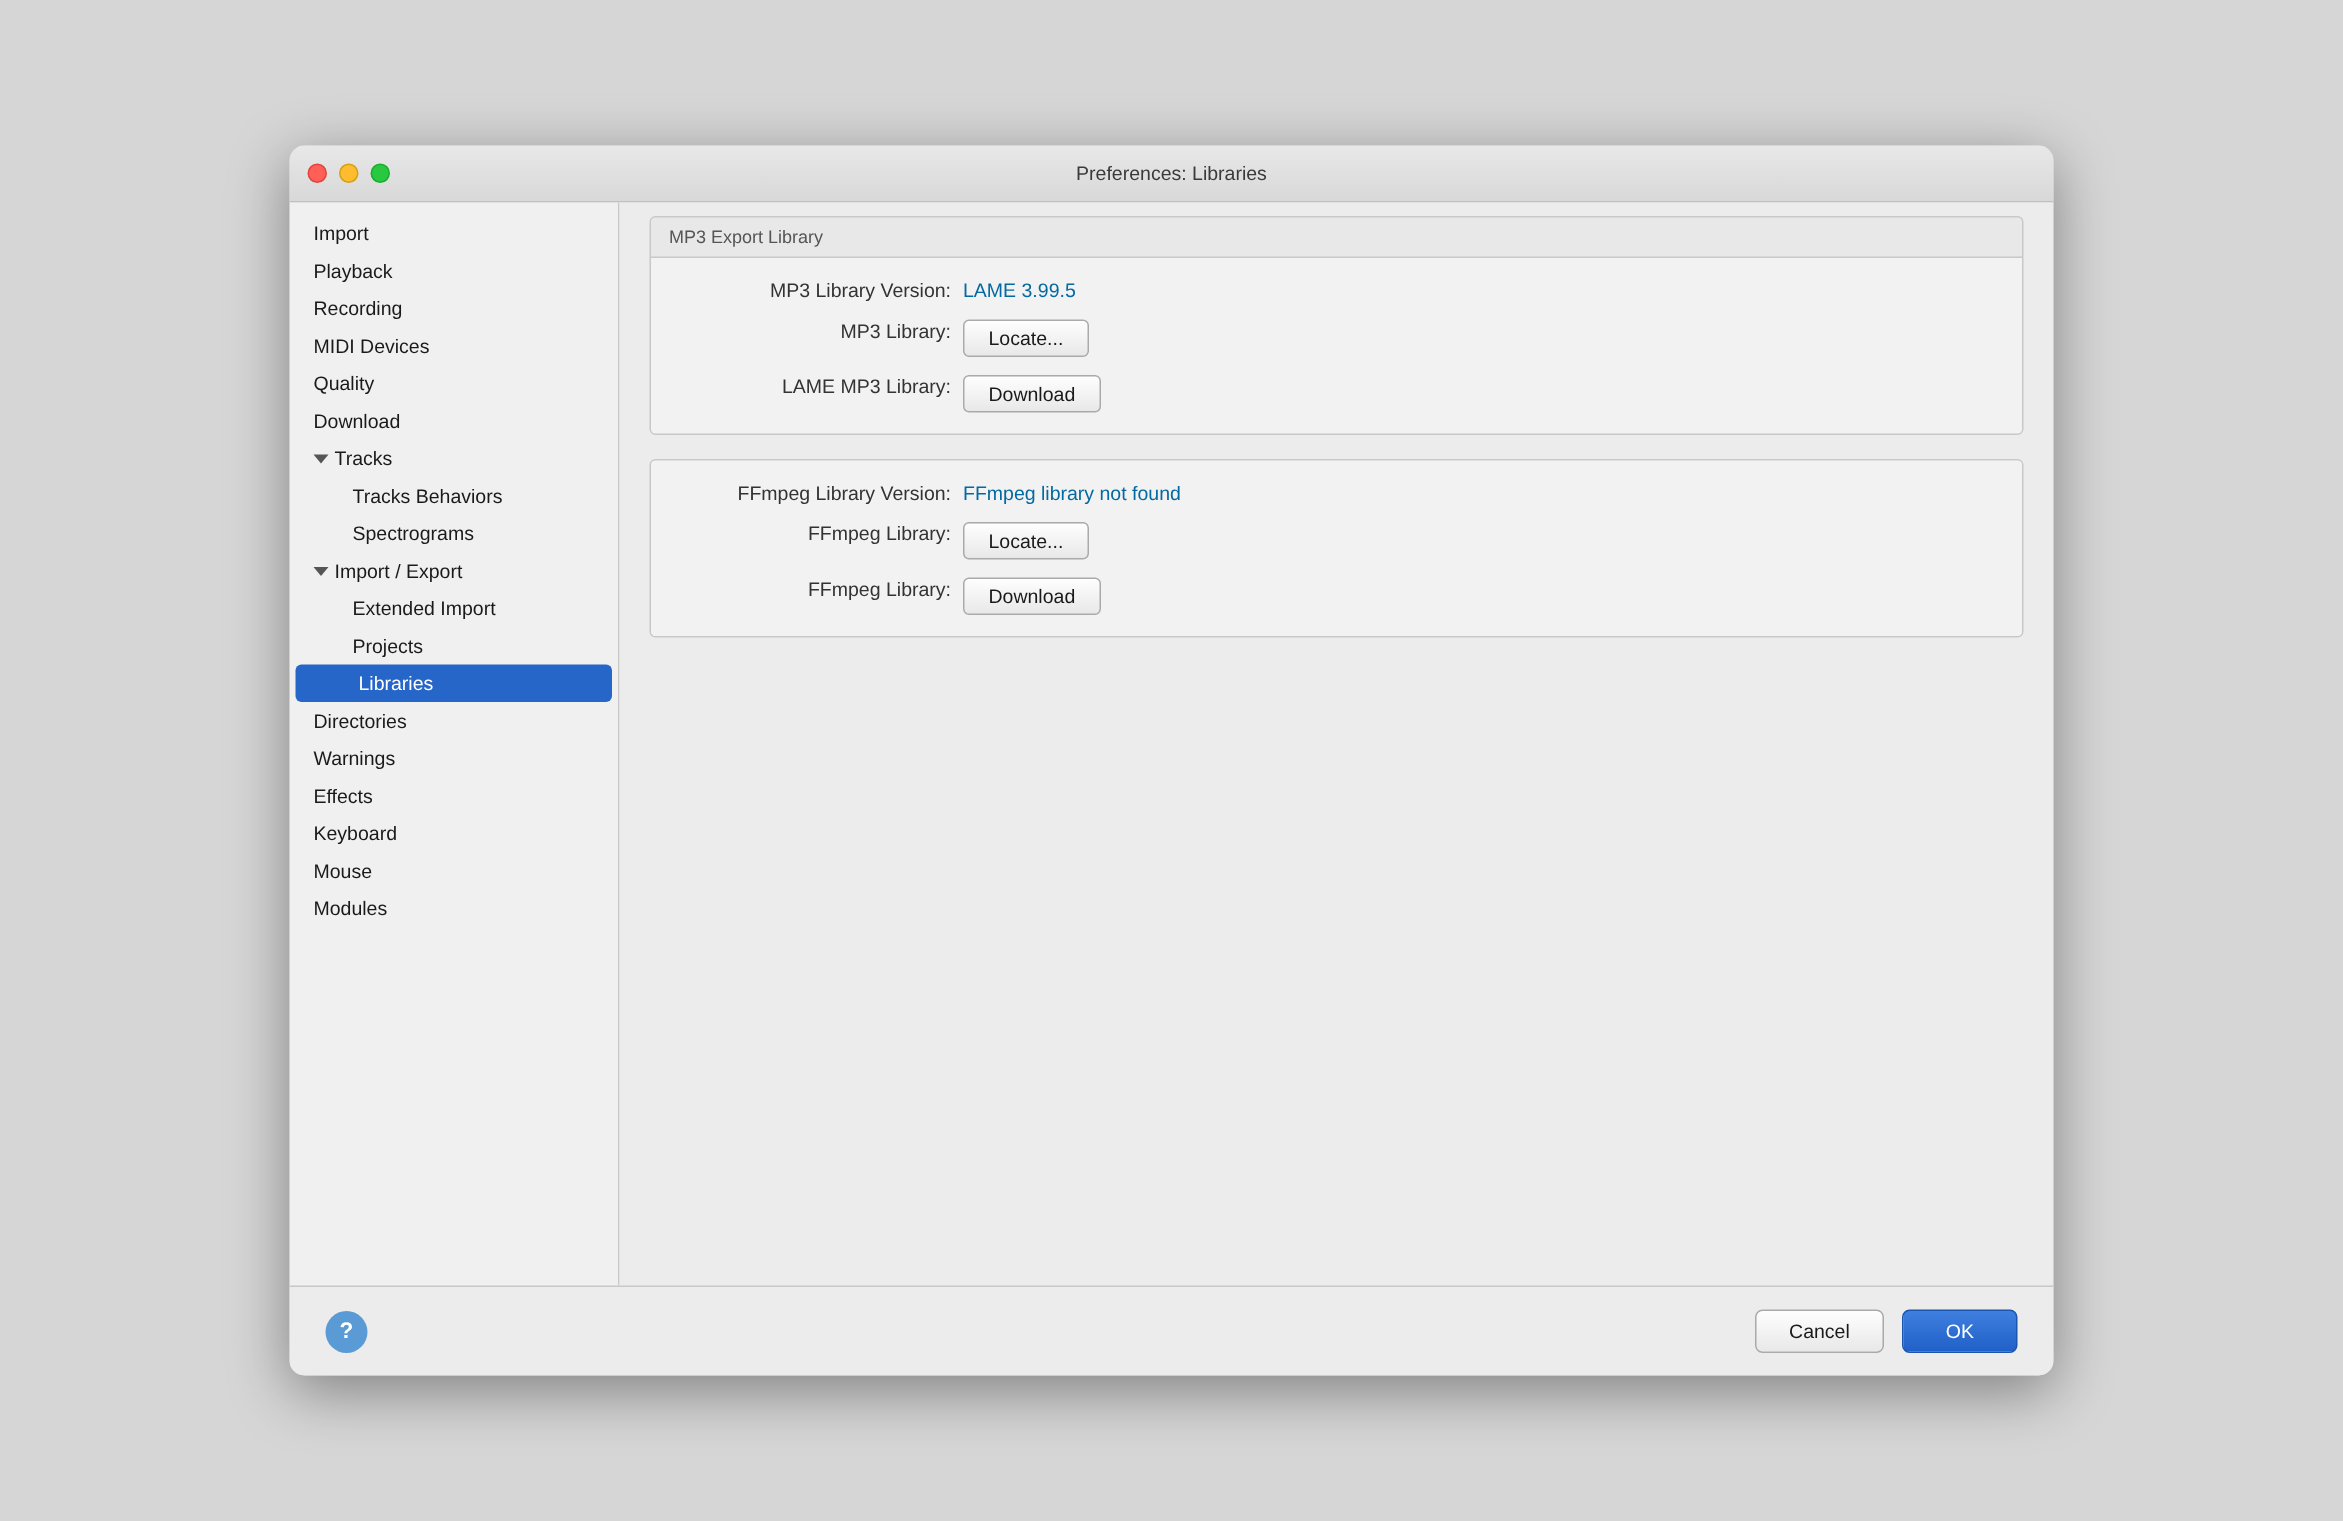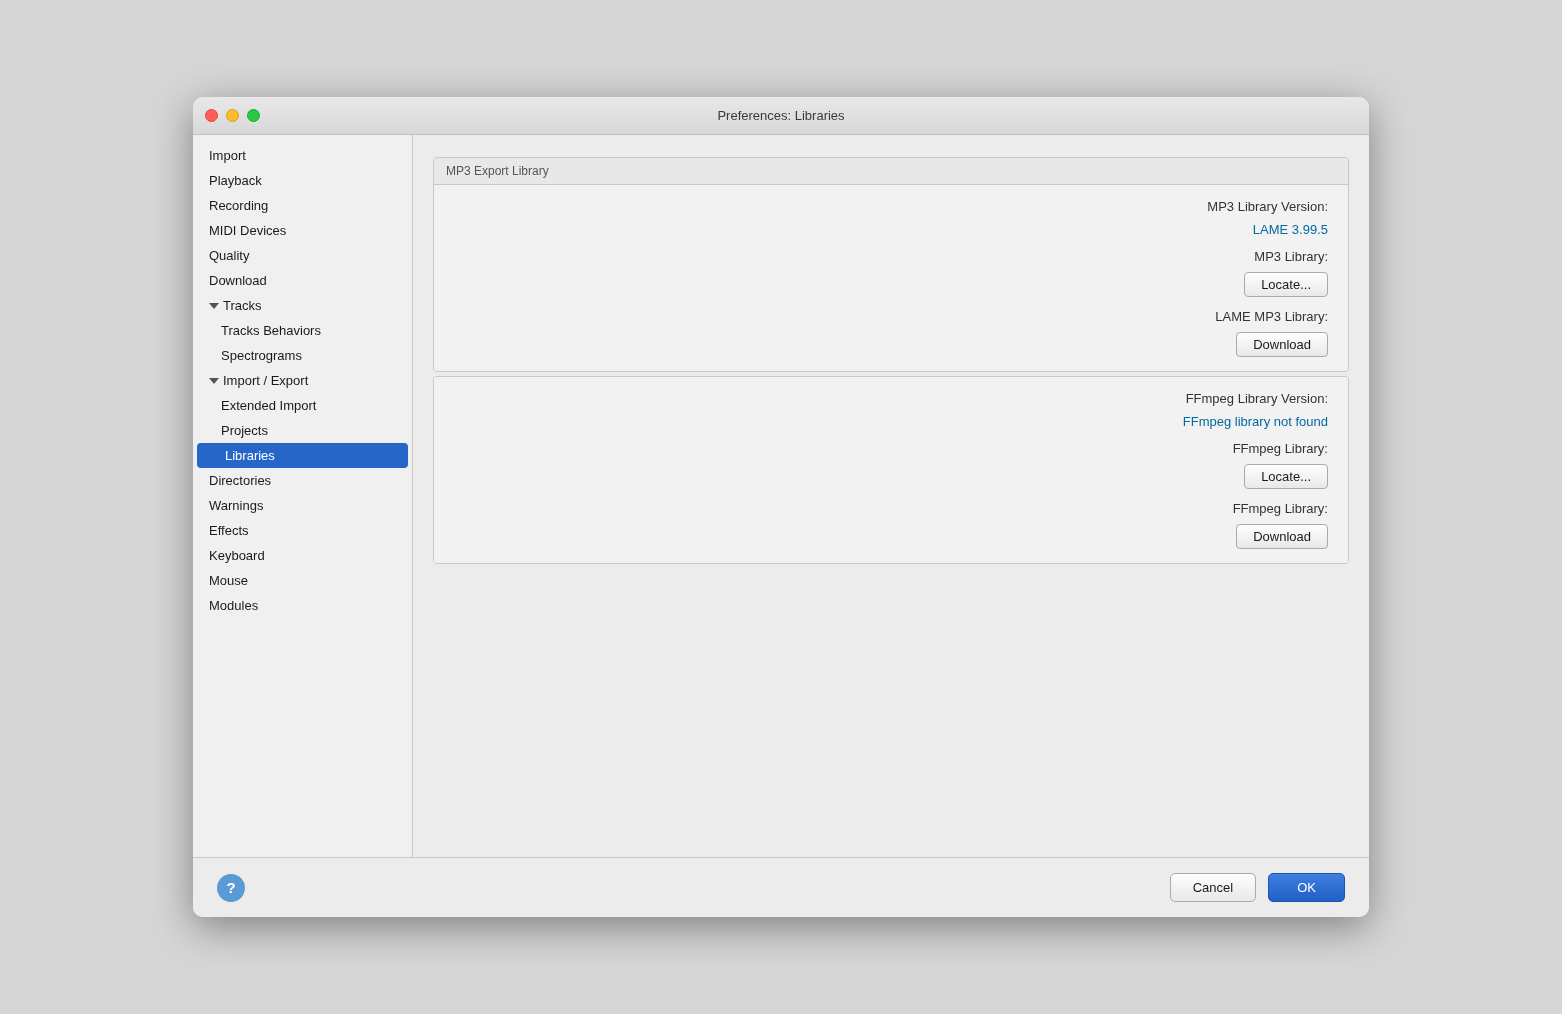--- a/index.html
+++ b/index.html
@@ -91,21 +91,21 @@
 
     .sidebar-item.active {
       background: #2566c8;
       color: white;
       border-radius: 4px;
       margin: 0 4px;
       padding: 5px 12px;
     }
 
     .sidebar-item.indent {
-      padding-left: 28px;
+      padding-left: 42px;
     }
 
     .sidebar-item.has-arrow {
       display: flex;
       align-items: center;
       gap: 4px;
     }
 
     .arrow-down {
       display: inline-block;
@@ -113,25 +113,25 @@
       height: 0;
       border-left: 5px solid transparent;
       border-right: 5px solid transparent;
       border-top: 6px solid #555;
     }
 
     
     .main-content {
       flex: 1;
       background: #ececec;
-      padding: 22px 20px;
+      padding: 9px 20px;
       overflow-y: auto;
       display: flex;
       flex-direction: column;
-      gap: 4px;
+      gap: 16px;
     }
 
     .section-box {
       background: #e0e0e0;
       border: 1px solid #c8c8c8;
       border-radius: 4px;
       overflow: hidden;
     }
 
     .section-header {
@@ -145,23 +145,22 @@
     .section-body {
       background: #f2f2f2;
       padding: 14px 20px;
       display: flex;
       flex-direction: column;
       gap: 12px;
     }
 
     .form-row {
       display: flex;
-      align-items: flex-end;
+      align-items: flex-start;
       gap: 8px;
-      flex-direction: column;
     }
 
     .form-label {
       text-align: right;
       min-width: 180px;
       color: #333;
       font-size: 13px;
     }
 
     .form-value {

